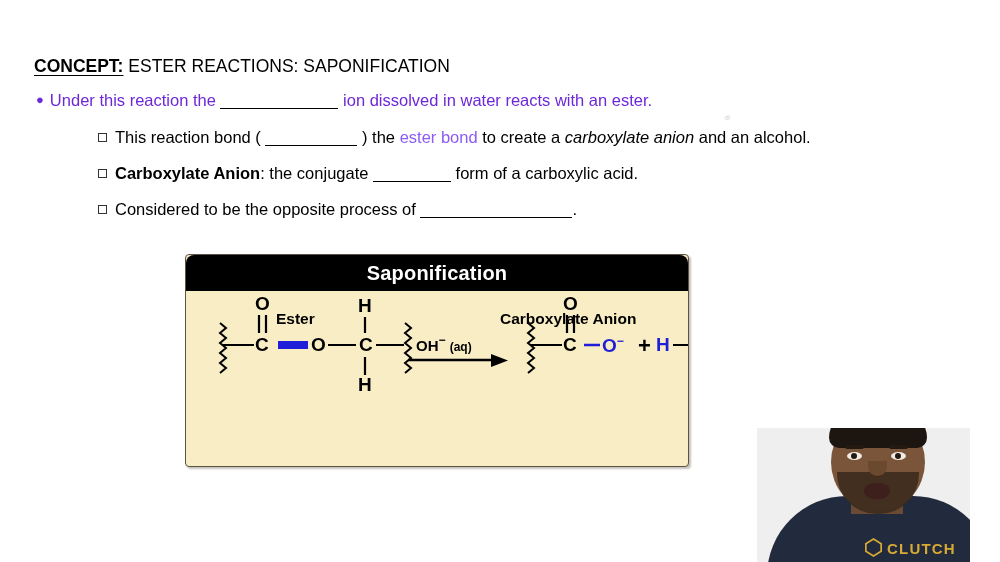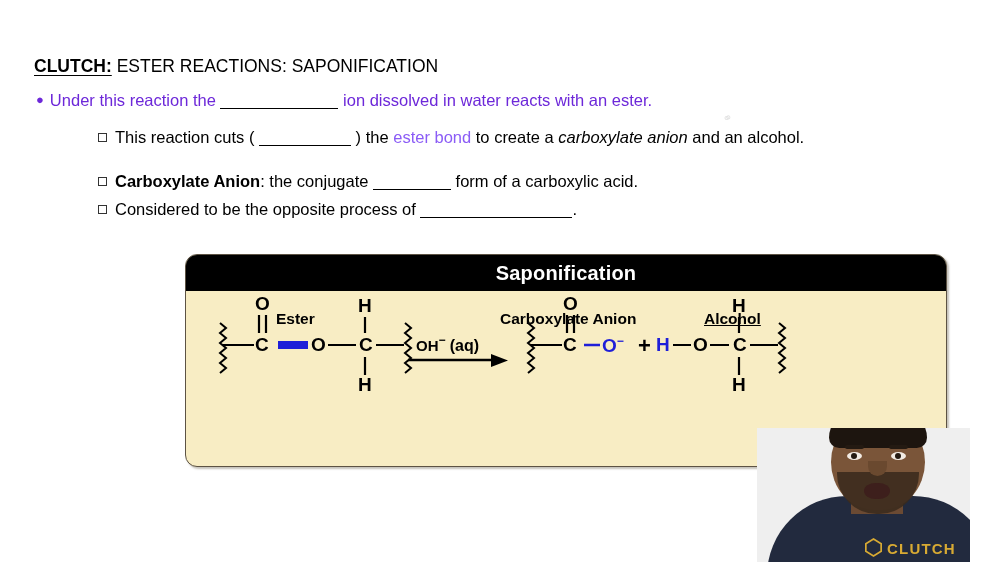--- a/index.html
+++ b/index.html
@@ -49,21 +49,21 @@
     vertical-align: 2px;
   }
   .sub-bullet {
     position: absolute;
     left: 98px;
     font-size: 16.5px;
     color: #000;
     white-space: nowrap;
   }
   .sub-1 { top: 128px; }
-  .sub-2 { top: 172px; }
+  .sub-2 { top: 164px; }
   .sub-3 { top: 200px; }
   .sq {
     display: inline-block;
     width: 7px;
     height: 7px;
     border: 1px solid #333;
     margin-right: 8px;
     vertical-align: 1px;
   }
   .blank {
@@ -90,25 +90,25 @@
     color: #9a9a9a;
     font-size: 12px;
     transform: rotate(-20deg);
   }
 
   
   #reaction-panel {
     position: absolute;
     left: 185px;
     top: 254px;
-    width: 762px;
+    width: 504px;
     height: 213px;
     background: #f8edc4;
     border: 1.5px solid #5d5344;
-    border-radius: 12px;
+    border-radius: 4px;
     box-shadow: 2px 2px 2px rgba(90,80,60,.35);
     box-sizing: border-box;
     overflow: hidden;
   }
   #panel-header {
     height: 36px;
     background: #000;
     border-radius: 8px 8px 0 0;
     color: #fff;
     font-size: 20px;
@@ -148,21 +148,21 @@
     font-size: 12px;
     vertical-align: 7px;
   }
   .reagent {
     position: absolute;
     font-size: 15px;
     font-weight: bold;
     color: #000;
     white-space: nowrap;
   }
-  .reagent .aq { font-size: 16px; }
+  .reagent .aq { font-size: 12px; }
   .plus-sign {
     position: absolute;
     font-size: 22px;
     font-weight: bold;
     color: #000;
   }
 
   
   #webcam {
     position: absolute;
@@ -291,31 +291,31 @@
     font-weight: bold;
     color: #d8aa33;
     letter-spacing: 1.2px;
     font-family: "Liberation Sans", sans-serif;
   }
 </style>
 </head>
 <body>
 
 <div id="slide-title">
-  <span class="concept-word">CLUTCH:</span><span class="title-rest"> ESTER REACTIONS: SAPONIFICATION</span>
+  <span class="concept-word">CONCEPT:</span><span class="title-rest"> ESTER REACTIONS: SAPONIFICATION</span>
 </div>
 
 <div class="bullet-main">
   <span class="bullet-dot">●</span><span>Under this reaction the</span>
   <span class="blank blank-a"></span>
   <span>ion dissolved in water reacts with an ester.</span>
 </div>
 
 <div class="sub-bullet sub-1">
-  <span class="sq"></span><span>This reaction cuts (</span>
+  <span class="sq"></span><span>This reaction bond (</span>
   <span class="blank blank-b"></span>
   <span>) the</span>
   <span class="blue-text">ester bond</span>
   <span>to create a</span>
   <span class="ital">carboxylate anion</span>
   <span>and an alcohol.</span>
 </div>
 
 <div class="sub-bullet sub-2">
   <span class="sq"></span><span class="bold">Carboxylate Anion</span><span>: the conjugate</span>

